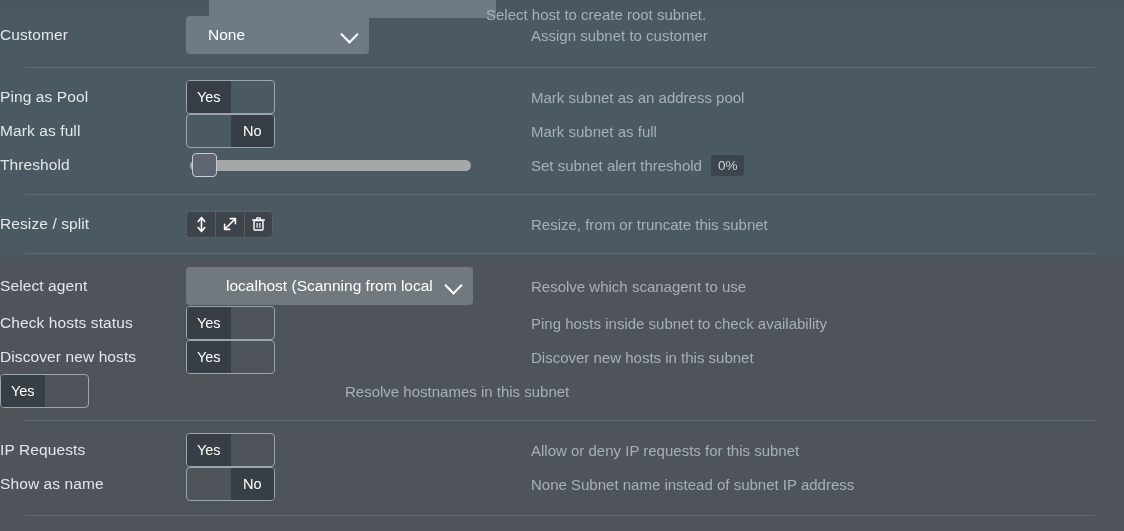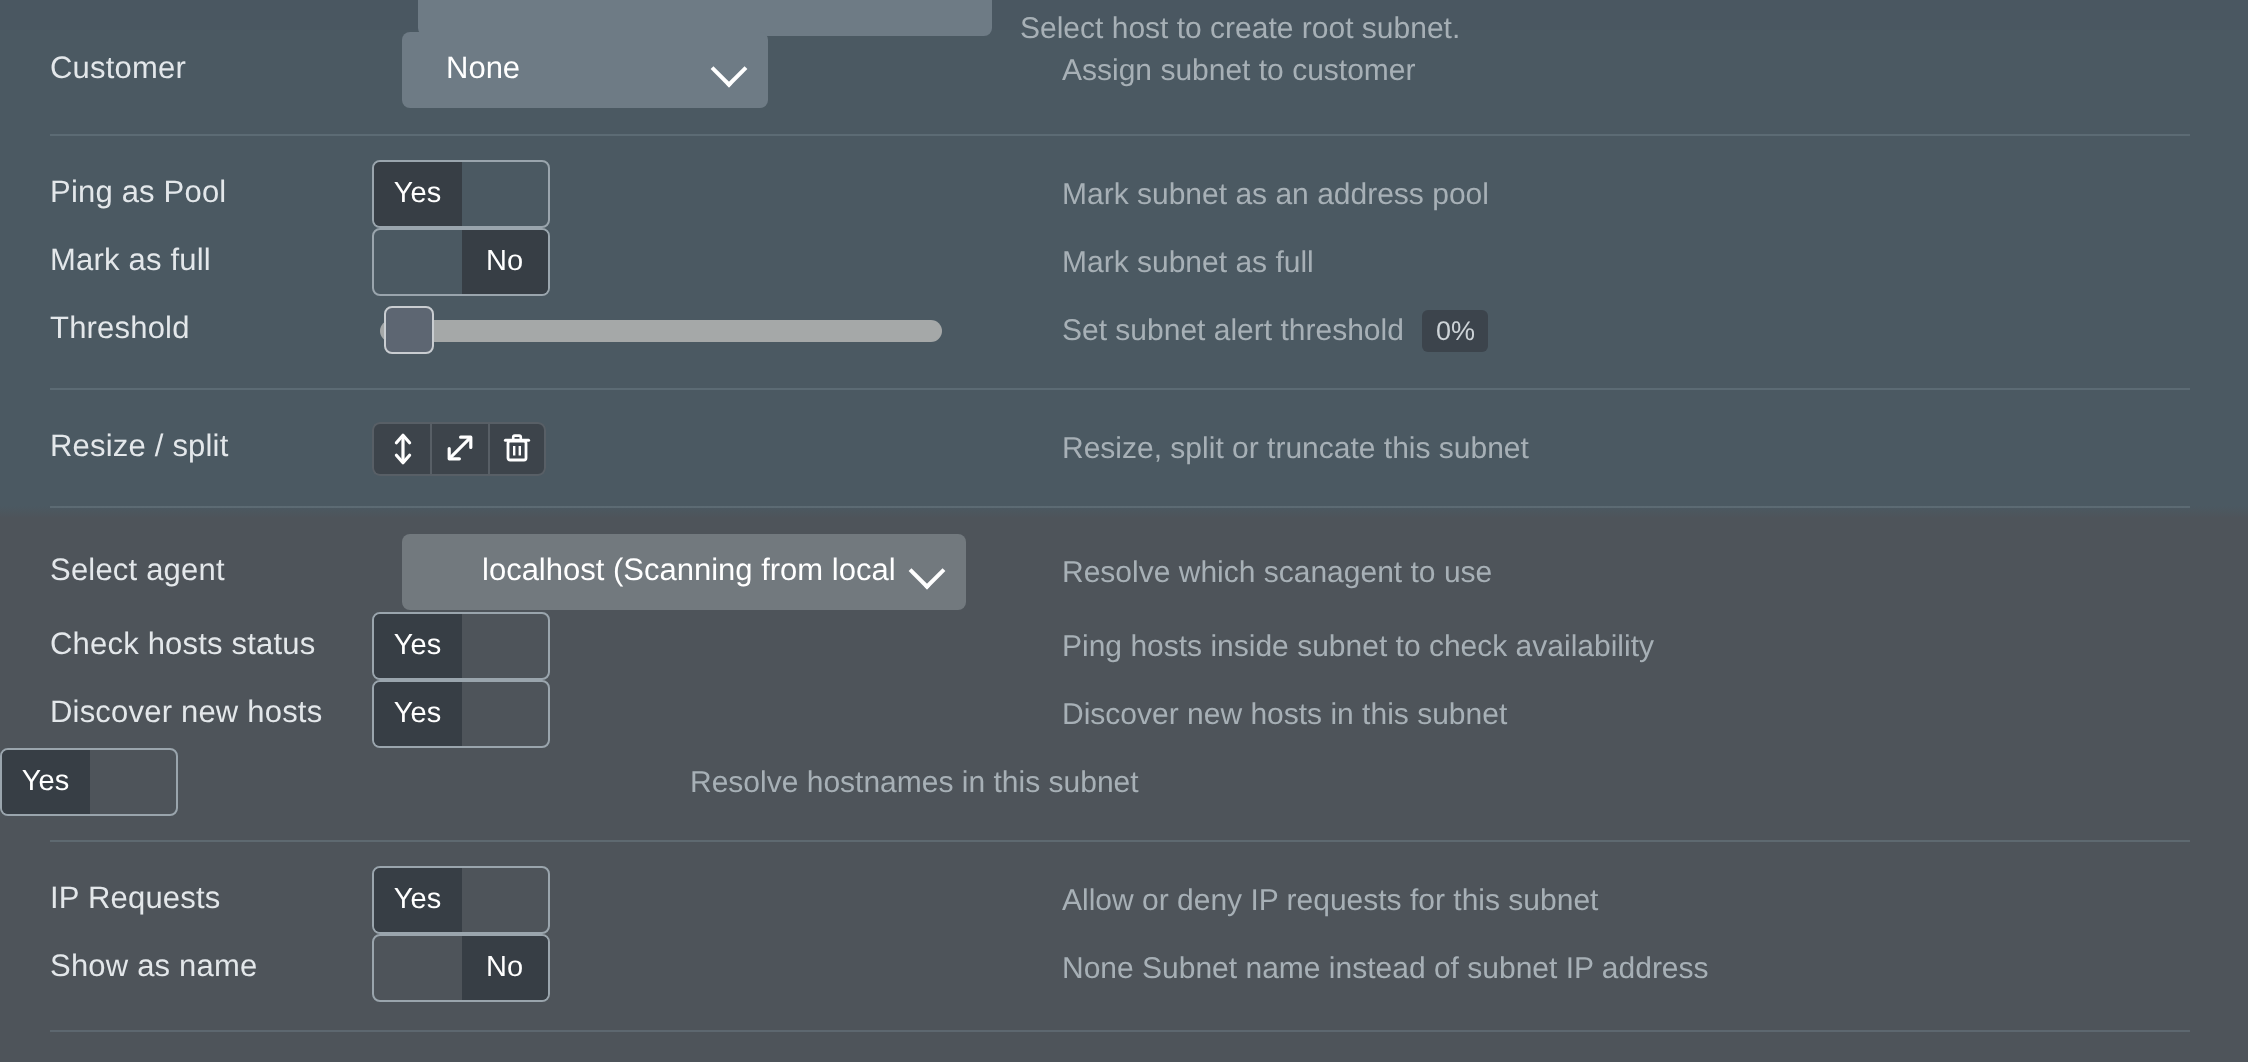--- a/index.html
+++ b/index.html
@@ -40,21 +40,20 @@
     display: flex;
     align-items: center;
     height: 34px;
     padding: 0;
   }
   .row.tall { height: 40px; }
 
   .label {
     width: 186px;
     flex: 0 0 186px;
-    padding-left: 25px;
     box-sizing: border-box;
     color: #e3e7ea;
     font-size: 15.5px;
     letter-spacing: .1px;
     white-space: nowrap;
   }
   .control {
     width: 297px;
     flex: 0 0 297px;
     display: flex;
@@ -89,21 +88,20 @@
     border-radius: 4px;
     display: flex;
     align-items: center;
     box-sizing: border-box;
     padding: 0 34px 0 22px;
     color: #ffffff;
     font-size: 15.5px;
     cursor: pointer;
     overflow: hidden;
     white-space: nowrap;
-    margin-left: 15px;
   }
   .select.w-narrow { width: 183px; }
   .select.w-wide   { width: 287px; background:#72797e;padding-left:40px; }
   .select .chev {
     position: absolute;
     right: 13px;
     top: 50%;
     width: 11px;
     height: 11px;
     margin-top: -7px;
@@ -121,21 +119,21 @@
     position: absolute;
     left: 209px;
     top: -33px;
     width: 287px;
     height: 36px;
     background: #6e7b85;
     border-radius: 4px;
   }
   .clipped-text {
     position: absolute;
-    left: 510px;
+    left: 486px;
     top: -9px;
     color: #a7b0b6;
     font-size: 15px;
     white-space: nowrap;
   }
 
   
   .toggle {
     width: 89px;
     height: 34px;
@@ -335,21 +333,21 @@
                 <line x1="1.7" y1="4.1" x2="13.3" y2="4.1" stroke-width="1.5" stroke-linecap="round"></line>
                 <path d="M5.6 4.1 V2.6 a.8.8 0 0 1 .8-.8 h2.2 a.8.8 0 0 1 .8.8 V4.1" stroke-width="1.3"></path>
                 <line x1="6.1" y1="7" x2="6.1" y2="11.7" stroke-width="1.2"></line>
                 <line x1="8.9" y1="7" x2="8.9" y2="11.7" stroke-width="1.2"></line>
               </svg>
             </span>
           </div>
         </div>
       </div>
       <div class="desc">
-        <span>Resize, split or truncate this subnet</span>
+        <span>Resize, from or truncate this subnet</span>
       </div>
     </div>
 
     <div class="spacer-sm"></div>
     <div class="divider"></div>
     <div class="spacer-sm"></div>
 
     <div class="row tall">
       <div class="label">Select agent</div>
       <div class="control">

